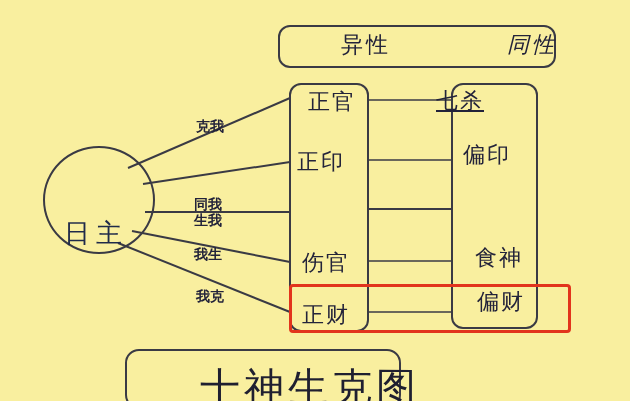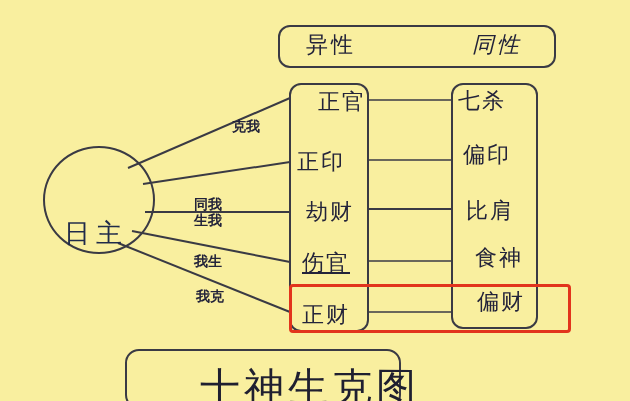--- a/index.html
+++ b/index.html
@@ -13,21 +13,21 @@
   svg.lines { position: absolute; left: 0; top: 0; width: 630px; height: 401px; }
   .box {
     position: absolute;
     border: 2px solid #3a3a44;
     border-radius: 12px;
     box-sizing: border-box;
   }
   .header-box { left: 278px; top: 25px; width: 278px; height: 43px; }
   .header-label {
     position: absolute; top: 4px;
-    font-size: 22px; color: #23233a; letter-spacing: 3px;
+    font-size: 22px; color: #23233a; letter-spacing: 3px; margin-left: 35px;
   }
   .left-box { left: 289px; top: 83px; width: 80px; height: 249px; }
   .right-box { left: 451px; top: 83px; width: 87px; height: 246px; }
   .cell {
     position: absolute; font-size: 22px; color: #23233a; letter-spacing: 2px;
     white-space: nowrap;
   }
   .circle {
     position: absolute; left: 43px; top: 146px; width: 112px; height: 108px;
     border: 2px solid #3a3a44; border-radius: 50%; box-sizing: border-box;
@@ -70,37 +70,35 @@
     <line x1="369" y1="312" x2="452" y2="312" stroke="#3a3a44" stroke-width="1.5"></line>
   </svg>
 
   <div class="box header-box"></div>
   <span class="header-label" style="left:306px; top:30px;">异性</span>
   <span class="header-label" style="left:472px; top:30px;font-style:italic;">同性</span>
 
   <div class="circle"></div>
   <span class="circle-label">日主</span>
 
-  <span class="rel-label" style="left:196px; top:118px;margin-left:36px;">克我</span>
+  <span class="rel-label" style="left:196px; top:118px;">克我</span>
   <span class="rel-label" style="left:194px; top:164px;margin-top:48px;">生我</span>
   <span class="rel-label" style="left:194px; top:196px;">同我</span>
-  <span class="rel-label" style="left:194px; top:253px;font-family:Liberation Mono, monospace;">我生</span>
+  <span class="rel-label" style="left:194px; top:246px;font-family:Liberation Mono, monospace;">我生</span>
   <span class="rel-label" style="left:196px; top:288px;">我克</span>
 
   <div class="box left-box"></div>
-  <span class="cell" style="left:318px; top:87px;">正官</span>
+  <span class="cell" style="left:308px; top:87px;">正官</span>
   <span class="cell" style="left:297px; top:147px;">正印</span>
-  <span class="cell" style="left:306px; top:197px;">劫财</span>
-  <span class="cell" style="left:302px; top:248px;text-decoration:underline;">伤官</span>
+  <span class="cell" style="left:302px; top:248px;">伤官</span>
   <span class="cell" style="left:302px; top:300px;">正财</span>
 
   <div class="box right-box"></div>
-  <span class="cell" style="left:458px; top:86px;">七杀</span>
+  <span class="cell" style="left:436px; top:86px;text-decoration:underline;">七杀</span>
   <span class="cell" style="left:463px; top:140px;font-family:Liberation Serif, serif;">偏印</span>
-  <span class="cell" style="left:466px; top:196px;">比肩</span>
   <span class="cell" style="left:475px; top:243px;font-family:Liberation Serif, serif;">食神</span>
   <span class="cell" style="left:477px; top:287px;">偏财</span>
 
   <div class="red-highlight"></div>
 
   <div class="box title-box"></div>
   <span class="title-label">十神生克图</span>
 
 </div>
 

